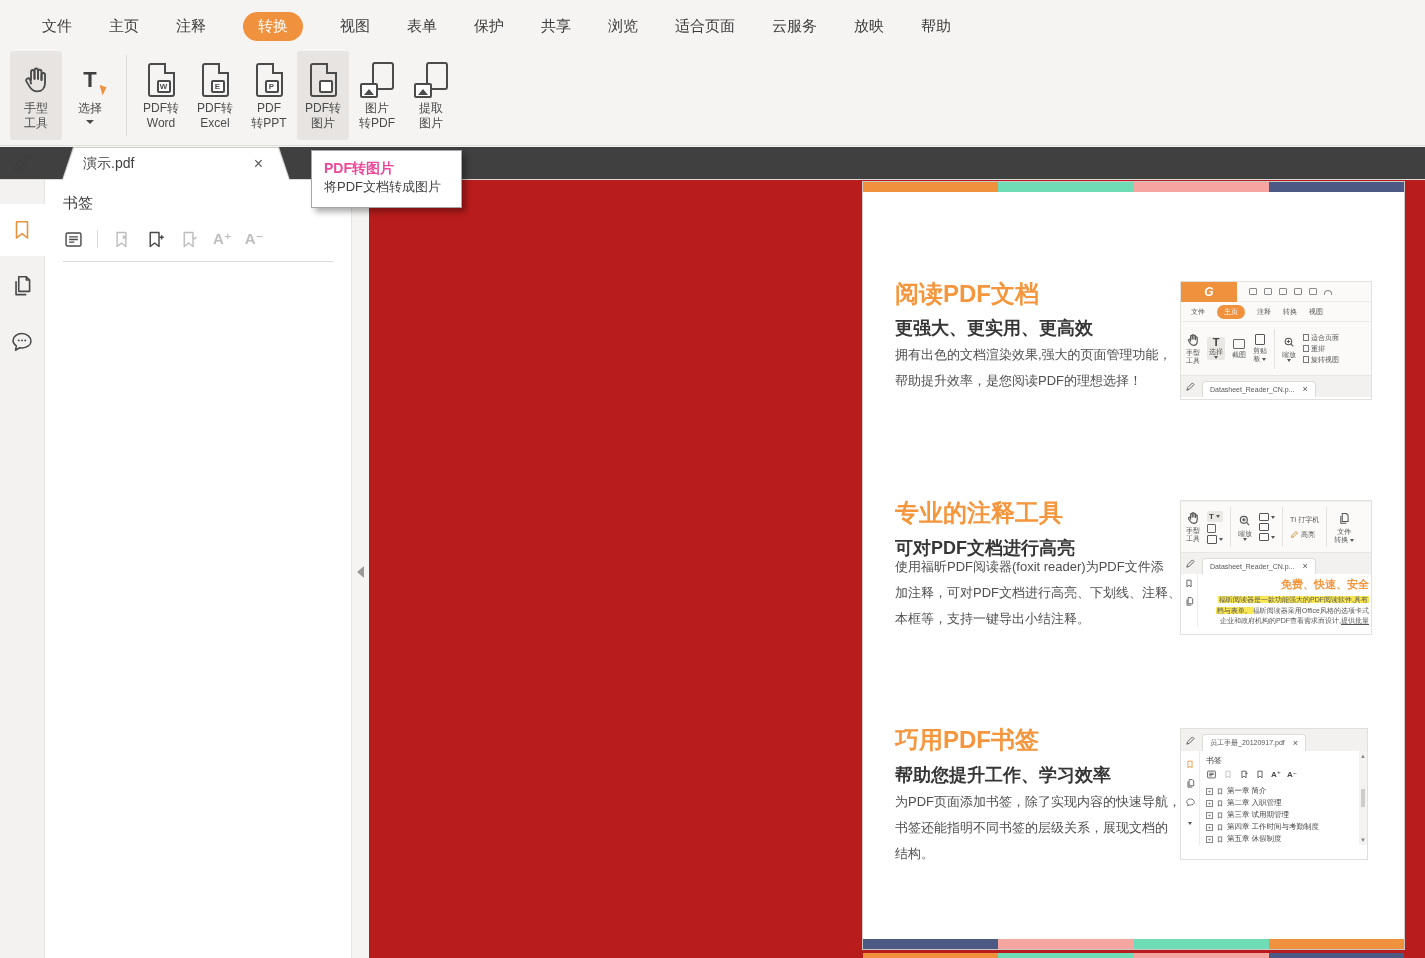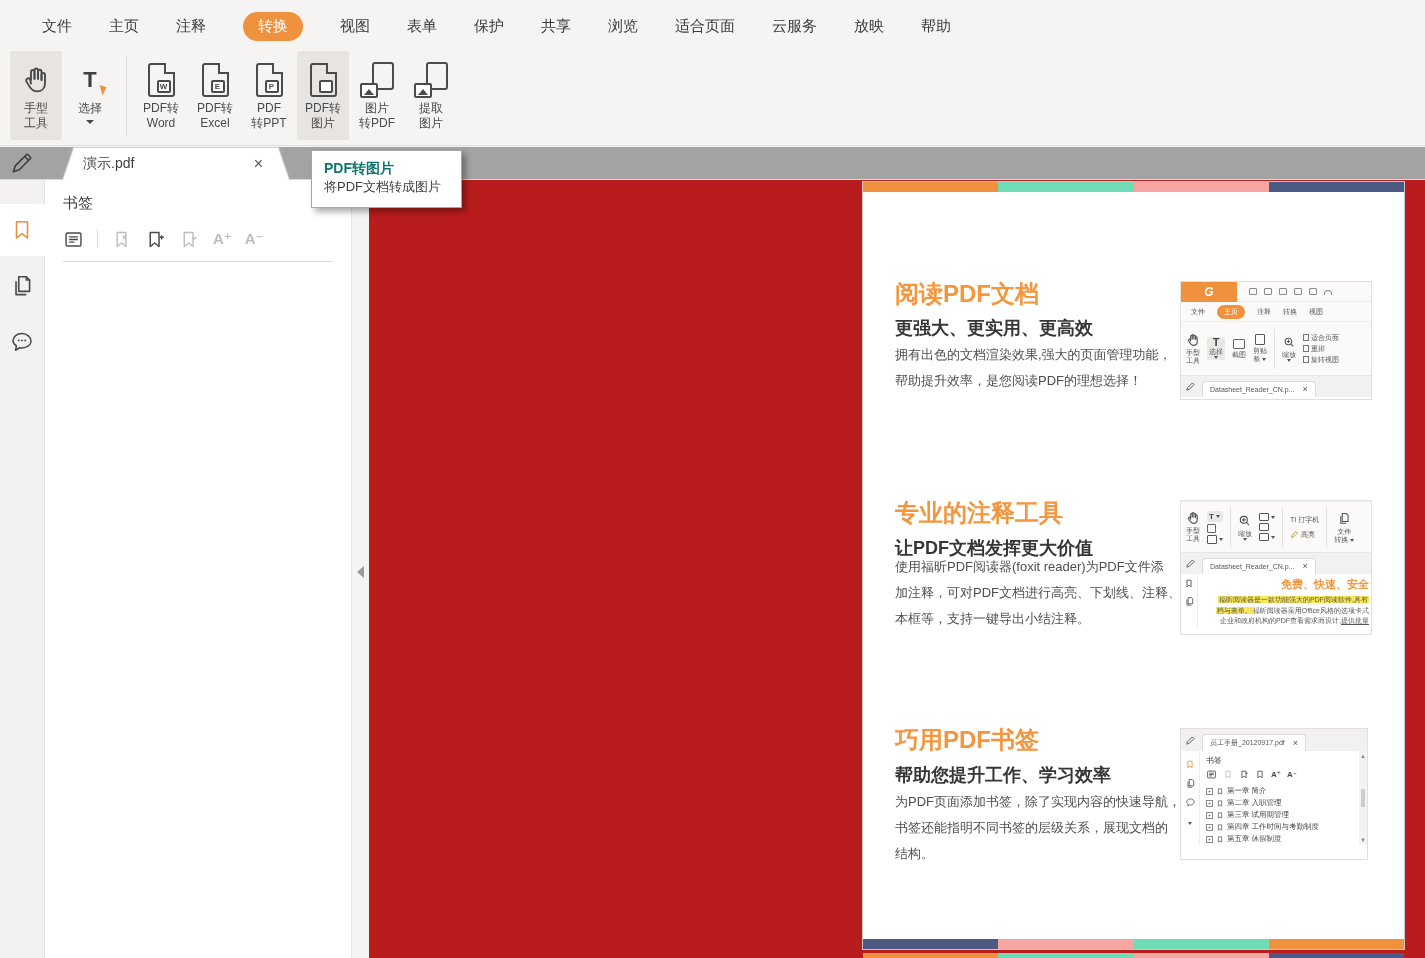--- a/index.html
+++ b/index.html
@@ -43,21 +43,21 @@
     display:flex; align-items:center; justify-content:center; }
   .imgbox { position:relative; width:18px; height:15px; border:2px solid #4B4B4B; border-radius:2px;
     background:#fff; display:flex; align-items:flex-end; justify-content:center; overflow:hidden; }
   .imgbox .mtn { width:0; height:0; border-left:5px solid transparent; border-right:5px solid transparent;
     border-bottom:6px solid #4B4B4B; margin-bottom:1px; }
   .stack2 { position:relative; width:34px; height:36px; }
   .stack2 .back { position:absolute; right:0; top:0; width:22px; height:28px; border:2px solid #4B4B4B; border-radius:3px; }
   .stack2 .front { position:absolute; left:0; bottom:0; }
 
   
-  .tabrow { position:absolute; left:0; top:147px; width:100%; height:33px; background:#a3a3a3;
+  .tabrow { position:absolute; left:0; top:147px; width:100%; height:33px; background:#404040;
     border-bottom:1px solid #DCDAD7; }
   .quick-pencil { position:absolute; left:9px; top:3px; color:#3E3E3E; }
   .tab-outer { position:absolute; left:62px; top:0; width:228px; height:33px;
     background:#CFCDCA; clip-path:polygon(11px 0, 217px 0, 228px 100%, 0 100%); }
   .tab-inner { position:absolute; left:1px; top:1px; width:226px; height:32px; background:#FFFFFF;
     clip-path:polygon(11px 0, 215px 0, 226px 100%, 0 100%);
     display:flex; align-items:center; padding:0 26px 0 20px; }
   .tab-title { font-size:14px; color:#3F3F3F; flex:1; }
   .tab-close { font-size:16px; color:#555; line-height:1; }
 
@@ -142,21 +142,21 @@
   .s3-list { margin-top:5px; }
   .s3-item { display:flex; align-items:center; gap:3px; height:12px; white-space:nowrap; font-size:7.5px; color:#444; }
   .plusbox { width:7px; height:7px; border:1px solid #888; font-size:6px; line-height:5px; text-align:center; color:#666; }
   .s3-scroll { width:8px; background:#F4F3F1; display:flex; flex-direction:column;
     justify-content:space-between; align-items:center; padding:2px 0; color:#888; font-size:6px; }
   .s3-thumb { width:4px; height:18px; background:#CFCDCA; }
 
   
   .tooltip { position:absolute; left:311px; top:150px; width:151px; background:#FFFFFF;
     border:1px solid #A6A6A6; box-shadow:4px 4px 6px rgba(0,0,0,0.32); padding:9px 12px 11px; z-index:50; }
-  .tooltip-title { font-size:14px; font-weight:bold; color:#0f766e; }
+  .tooltip-title { font-size:14px; font-weight:bold; color:#ec4899; }
   .tooltip-desc { font-size:13px; color:#3F3F3F; white-space:nowrap; }
 
   svg.ic { display:block; }
 </style>
 </head>
 <body>
 
 <div class="app">
 
   <div class="accent-top" style="background: rgb(240, 145, 61);"></div>
@@ -434,21 +434,21 @@
                 <path d="M4 20l1.8-5.4L16.2 4.2l3.6 3.6L9.4 18.2 4 20z"></path>
               </svg>
             <span class="s-tab">
               <span>Datasheet_Reader_CN.p...</span>
               <span class="s-close">×</span>
             </span>
           </div>
         </div>
 
         <div class="sec-heading" style="top:315px">专业的注释工具</div>
-        <div class="sec-sub" style="top:354px">让PDF文档发挥更大价值</div>
+        <div class="sec-sub" style="top:354px">可对PDF文档进行高亮</div>
         <div class="sec-body" style="top:372px">使用福昕PDF阅读器(foxit reader)为PDF文件添
 加注释，可对PDF文档进行高亮、下划线、注释、文
 本框等，支持一键导出小结注释。</div>
 
         <div class="shot" style="top:318px;height:135px">
           <div class="s1-tools" style="height:52px">
             <span class="mini-col">
               <svg class="ic" width="14" height="14" viewBox="0 0 24 24" fill="none" stroke="#555" stroke-width="2">
                   <path d="M16.4 12V8c0-.9.6-1.6 1.4-1.6s1.4.7 1.4 1.6v6.5c0 4-2.6 6.6-6.3 6.6-2.8 0-4.4-1.2-5.9-3.6l-2.6-4.2c-.5-.8-.3-1.8.5-2.3.8-.5 1.8-.3 2.4.5L8 14.8M8 12V5.6c0-.9.6-1.6 1.4-1.6s1.4.7 1.4 1.6V11M10.8 11V4.4c0-.9.6-1.6 1.4-1.6s1.4.7 1.4 1.6V11M13.6 11V5.4c0-.9.6-1.6 1.4-1.6s1.4.7 1.4 1.6V12"></path>
                 </svg>

